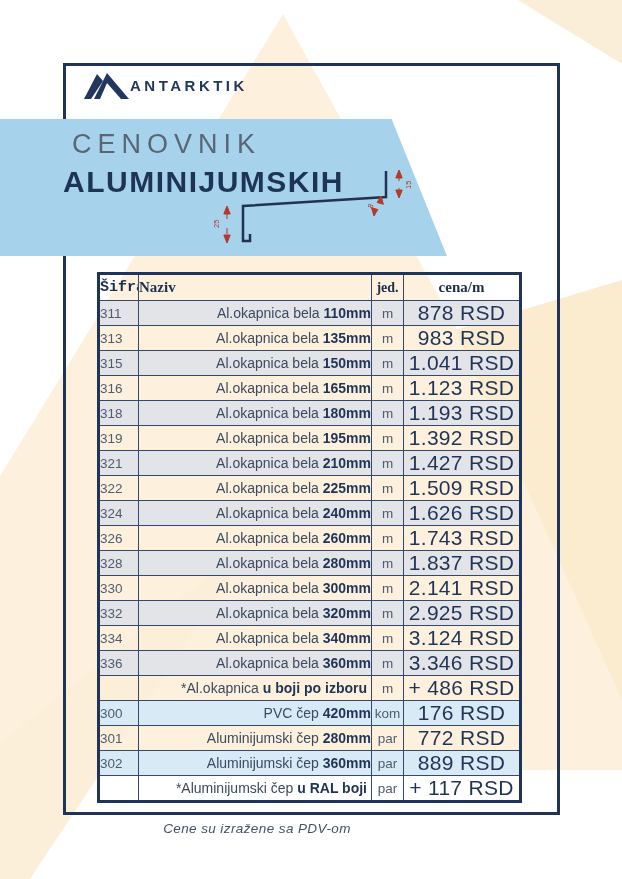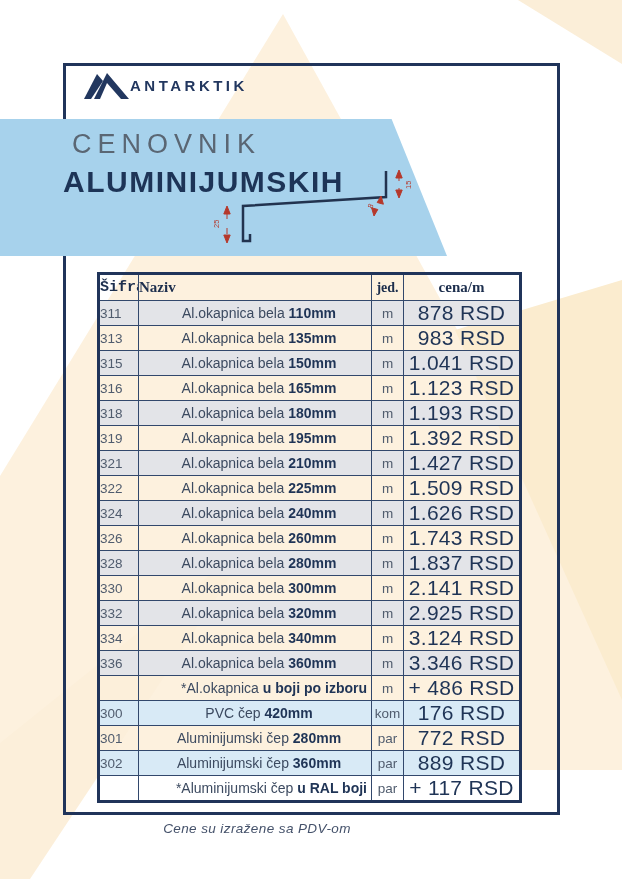--- a/index.html
+++ b/index.html
@@ -48,21 +48,21 @@
     padding:0;overflow:hidden;white-space:nowrap;
   }
   .price-table thead tr{height:27px;}
   .price-table tbody tr{height:23.8px;}
   th{font-family:"Liberation Serif",serif;color:#1c2e4d;font-size:15px;font-weight:bold;}
   th.h-code{text-align:center;font-family:Liberation Mono, monospace;}
   th.h-name{text-align:left;padding-left:0;}
   th.h-unit{text-align:center;font-size:14px;}
   th.h-price{text-align:center;}
   td.c-code{color:#505c6e;font-size:13.5px;text-align:left;padding-right:7px;}
-  td.c-name{text-align:center;padding-left:8px;font-size:14px;color:#3c4a60;}
+  td.c-name{text-align:right;padding-left:8px;font-size:14px;color:#3c4a60;}
   td.c-name .nb{font-weight:bold;color:#1f3456;}
   tr.align-right td.c-name{text-align:right;padding-right:4px;padding-left:0;}
   td.c-unit{color:#505c6e;font-size:13.5px;text-align:center;}
   td.c-price{font-weight:normal;font-size:21px;color:#1f3456;text-align:center;letter-spacing:.3px;}
   tr.row-gray td{background:#e3e4e8;}
   tr.row-blue td{background:#d8eaf6;margin-top:12px;}
   tr.row-white td{background:transparent;}
 
   .footer-note{
     position:absolute;left:0;top:821px;width:514px;z-index:2;

